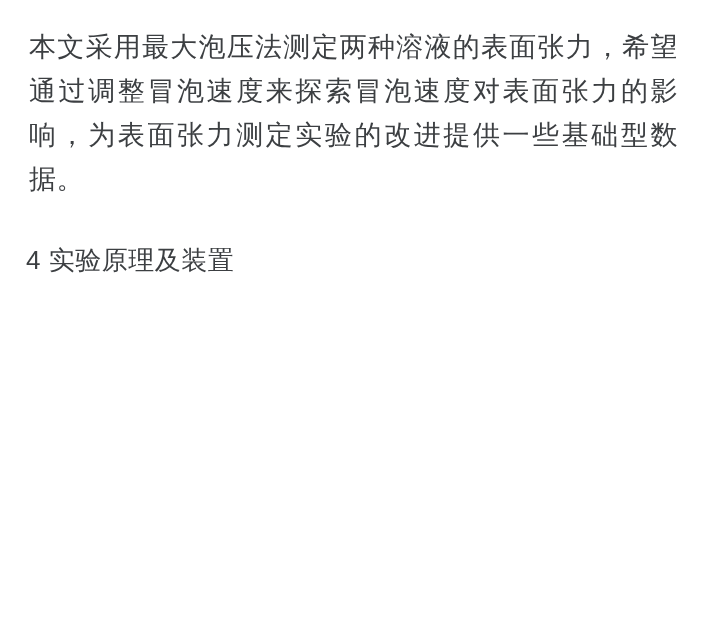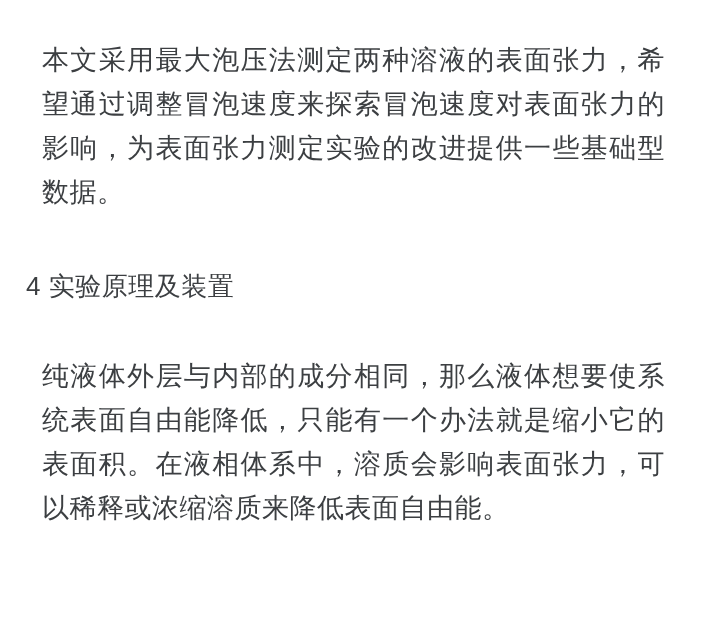--- a/index.html
+++ b/index.html
@@ -20,21 +20,21 @@
     padding: 22px 26px 0 26px;
     background: #ffffff;
   }
   .para {
     color: #3c3f42;
     font-size: 27px;
     line-height: 44px;
     letter-spacing: 0.5px;
     text-align: justify;
     text-justify: inter-character;
-    margin: 16px;
+    margin: 3px;
     font-weight: 400;
   }
   .heading {
     color: #3c3f42;
     font-size: 26px;
     line-height: 44px;
     letter-spacing: 0.5px;
     margin: 0;
     font-weight: 400;
   }
@@ -51,15 +51,14 @@
 <div class="page">
 
   <p class="para">本文采用最大泡压法测定两种溶液的表面张力，希望通过调整冒泡速度来探索冒泡速度对表面张力的影响，为表面张力测定实验的改进提供一些基础型数据。</p>
 
   <div class="spacer-lg"></div>
 
   <h2 class="heading">4 实验原理及装置</h2>
 
   <div class="spacer-md"></div>
 
-  <p class="para">纯液体外层与内部的成分相同，那么液体想要使系统表面自由能降低，只能有一个办法就是缩小它的表面积。在液相体系中，溶质会影响表面张力，可以稀释或浓缩溶质来降低表面自由能。</p>
 
 </div>
 
 </body></html>

